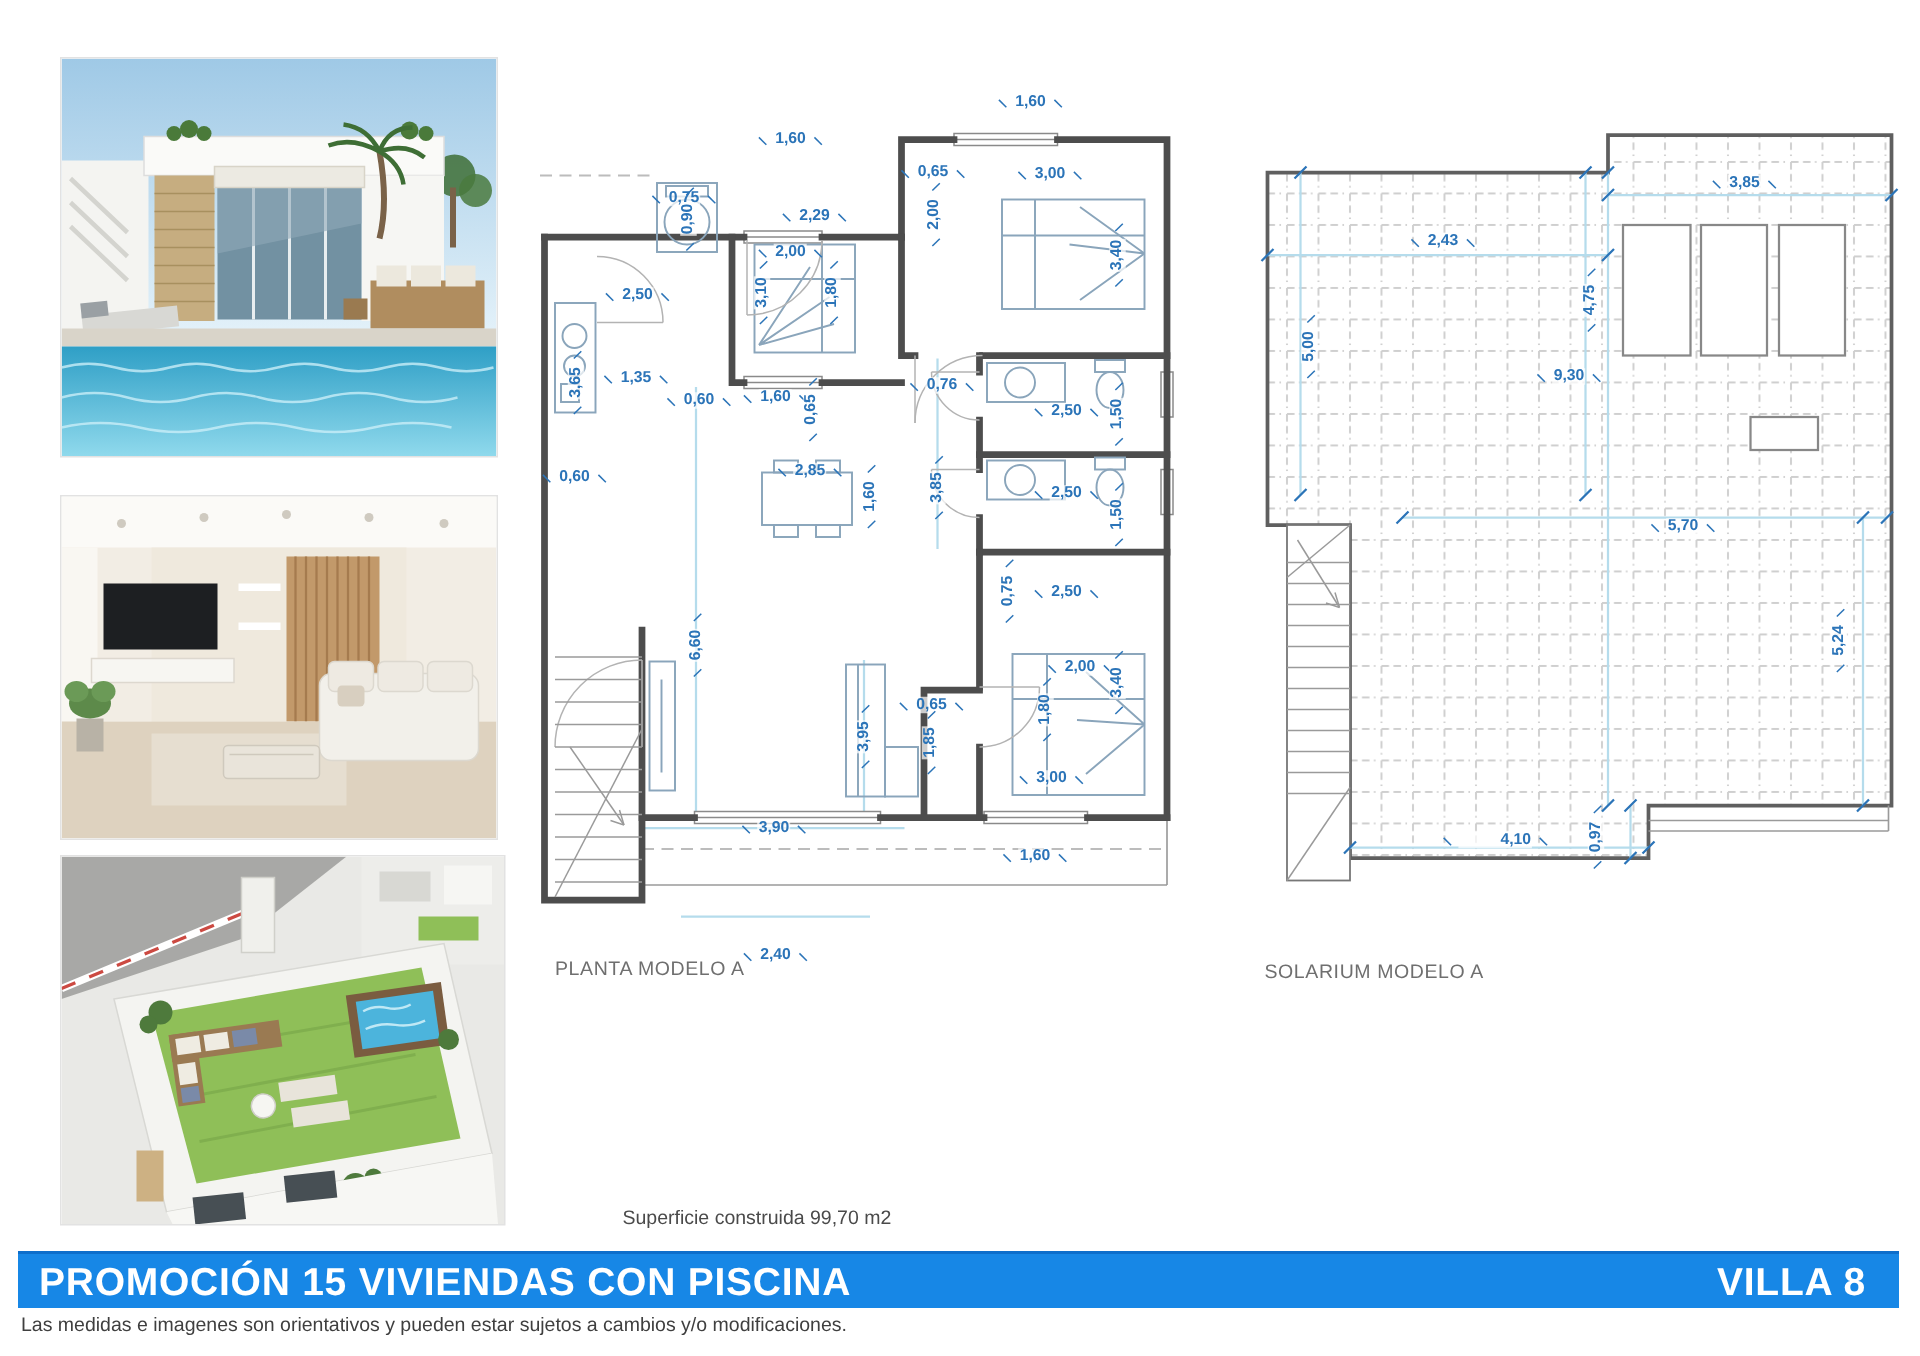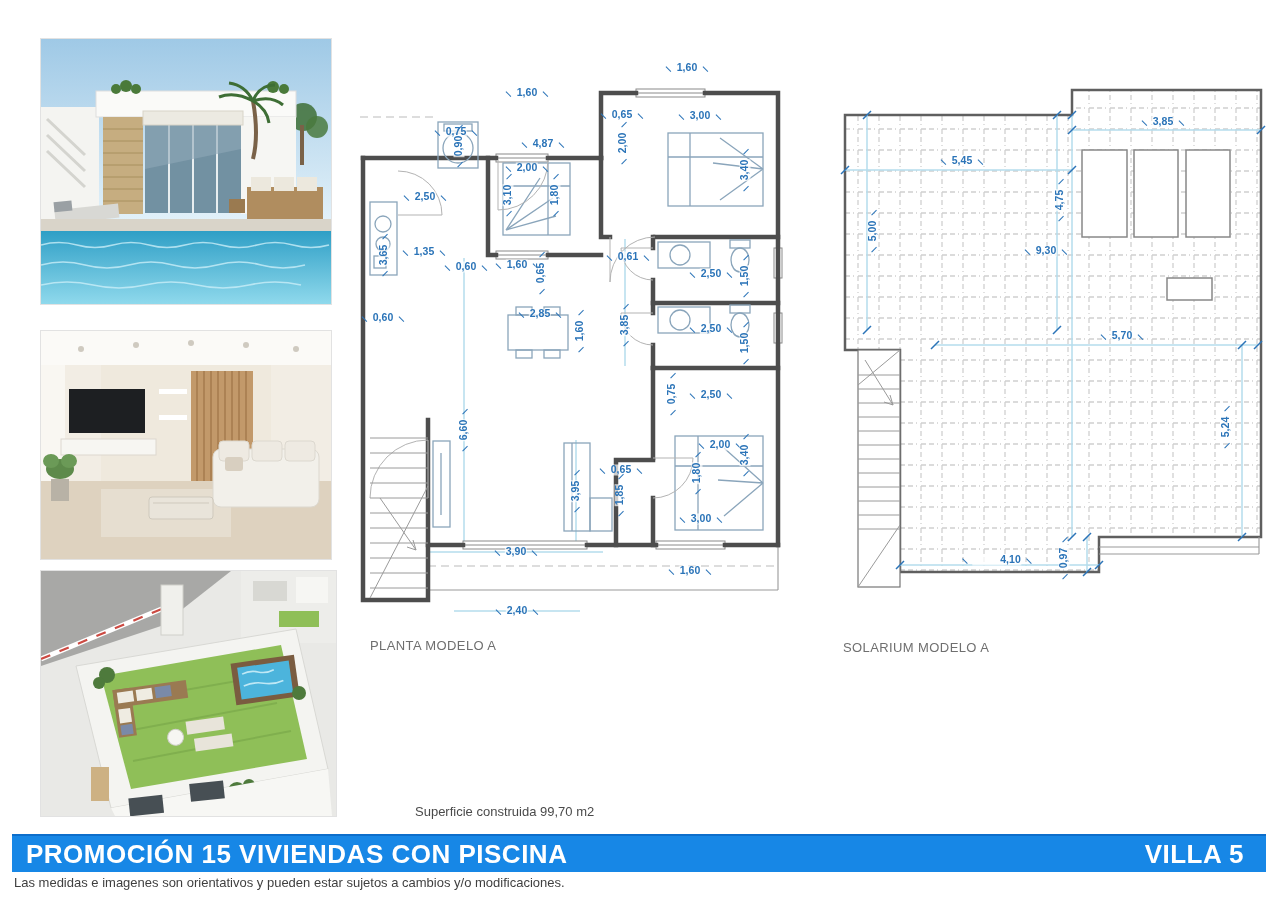--- a/index.html
+++ b/index.html
@@ -315,56 +315,56 @@
       <line x1="12" y1="540" x2="70" y2="428"></line>
       <line x1="22" y1="440" x2="58" y2="492"></line>
       <path d="M58,492 L49,489 M58,492 L55,482"></path>
     </g>
   </svg>
   <div class="dims">
       <span class="dim" style="left: 169px; top: 35px;">1,60</span>
       <span class="dim" style="left: 329px; top: 10px;">1,60</span>
       <span class="dim" style="left: 98px; top: 74px;">0,75</span>
       <span class="dim rot" style="left: 101px; top: 88px;">0,90</span>
-      <span class="dim" style="left: 185px; top: 86px;">4,87</span>
+      <span class="dim" style="left: 185px; top: 86px;">2,29</span>
       <span class="dim" style="left: 169px; top: 110px;">2,00</span>
       <span class="dim rot" style="left: 150px; top: 137px;">3,10</span>
       <span class="dim rot" style="left: 197px; top: 137px;">1,80</span>
       <span class="dim rot" style="left: 387px; top: 112px;">3,40</span>
       <span class="dim" style="left: 264px; top: 57px;">0,65</span>
       <span class="dim" style="left: 342px; top: 58px;">3,00</span>
       <span class="dim rot" style="left: 265px; top: 85px;">2,00</span>
       <span class="dim" style="left: 67px; top: 139px;">2,50</span>
       <span class="dim" style="left: 66px; top: 194px;">1,35</span>
       <span class="dim rot" style="left: 26px; top: 197px;">3,65</span>
       <span class="dim" style="left: 108px; top: 209px;">0,60</span>
       <span class="dim" style="left: 159px; top: 207px;">1,60</span>
       <span class="dim rot" style="left: 183px; top: 215px;">0,65</span>
       <span class="dim" style="left: 25px; top: 260px;">0,60</span>
-      <span class="dim" style="left: 270px; top: 199px;">0,61</span>
+      <span class="dim" style="left: 270px; top: 199px;">0,76</span>
       <span class="dim" style="left: 353px; top: 216px;">2,50</span>
       <span class="dim rot" style="left: 387px; top: 218px;">1,50</span>
       <span class="dim" style="left: 182px; top: 256px;">2,85</span>
       <span class="dim rot" style="left: 222px; top: 273px;">1,60</span>
       <span class="dim rot" style="left: 267px; top: 267px;">3,85</span>
       <span class="dim" style="left: 353px; top: 271px;">2,50</span>
       <span class="dim rot" style="left: 387px; top: 285px;">1,50</span>
       <span class="dim rot" style="left: 314px; top: 336px;">0,75</span>
       <span class="dim" style="left: 353px; top: 337px;">2,50</span>
       <span class="dim rot" style="left: 106px; top: 372px;">6,60</span>
       <span class="dim" style="left: 362px; top: 387px;">2,00</span>
       <span class="dim rot" style="left: 339px; top: 415px;">1,80</span>
       <span class="dim rot" style="left: 387px; top: 397px;">3,40</span>
       <span class="dim" style="left: 263px; top: 412px;">0,65</span>
       <span class="dim rot" style="left: 262px; top: 437px;">1,85</span>
       <span class="dim rot" style="left: 218px; top: 433px;">3,95</span>
       <span class="dim" style="left: 343px; top: 461px;">3,00</span>
       <span class="dim" style="left: 158px; top: 494px;">3,90</span>
       <span class="dim" style="left: 332px; top: 513px;">1,60</span>
-      <span class="dim" style="left: 159px; top: 553px; text-align: center;">2,40</span>
+      <span class="dim" style="left: 159px; top: 579px; text-align: center;">2,40</span>
     </div>
 </div>
 
 <div class="plan" id="plan-solarium" style="left:835px;top:85px;width:432px;height:560px">
   <svg width="432" height="560" viewBox="0 0 432 560">
     <defs>
       <pattern id="grid" width="21" height="21" patternUnits="userSpaceOnUse">
         <path d="M2,2 H19 M2,2 V19" stroke="#cfcfcf" stroke-width="1.3" fill="none" stroke-dasharray="5 3"></path>
       </pattern>
     </defs>
@@ -405,33 +405,33 @@
       <path d="M218,34 l8,-8 M218,249 l8,-8"></path>
       <path d="M233,34 l8,-8 M233,456 l8,-8"></path>
       <path d="M96,264 l8,-8 M419,264 l8,-8"></path>
       <path d="M403,264 l8,-8 M403,456 l8,-8"></path>
       <path d="M61,484 l8,-8 M260,484 l8,-8"></path>
       <path d="M248,456 l8,-8 M248,491 l8,-8"></path>
     </g>
   </svg>
   <div class="dims">
       <span class="dim" style="left: 328px; top: 37px;">3,85</span>
-      <span class="dim" style="left: 127px; top: 76px;">5,45</span>
+      <span class="dim" style="left: 127px; top: 76px;">2,43</span>
       <span class="dim rot" style="left: 38px; top: 146px;">5,00</span>
       <span class="dim rot" style="left: 225px; top: 115px;">4,75</span>
       <span class="dim" style="left: 211px; top: 166px;">9,30</span>
-      <span class="dim" style="left: 287px; top: 251px; text-align: center;">5,70</span>
+      <span class="dim" style="left: 287px; top: 266px; text-align: center;">5,70</span>
       <span class="dim rot" style="left: 391px; top: 342px;">5,24</span>
       <span class="dim" style="left: 162px; top: 475px; padding-left: 28px;">4,10</span>
       <span class="dim rot" style="left: 229px; top: 473px;">0,97</span>
     </div>
 </div>
 
 <div class="plan-label" style="left:370px;top:638px">PLANTA MODELO A</div>
 <div class="plan-label" style="left:843px;top:640px">SOLARIUM MODELO A</div>
 
 <div class="surface-note" style="left:415px;top:804px">Superficie construida 99,70 m2</div>
 
 <div class="banner">
   <span>PROMOCIÓN 15 VIVIENDAS CON PISCINA</span>
-  <span>VILLA 5</span>
+  <span>VILLA 8</span>
 </div>
 <div class="disclaimer">Las medidas e imagenes son orientativos y pueden estar sujetos a cambios y/o modificaciones.</div>
 
 </body></html>

